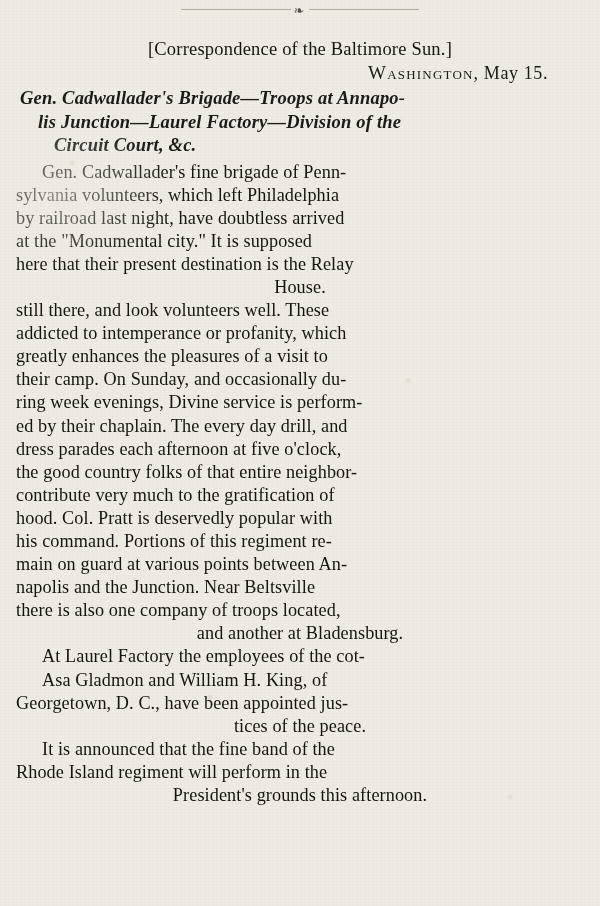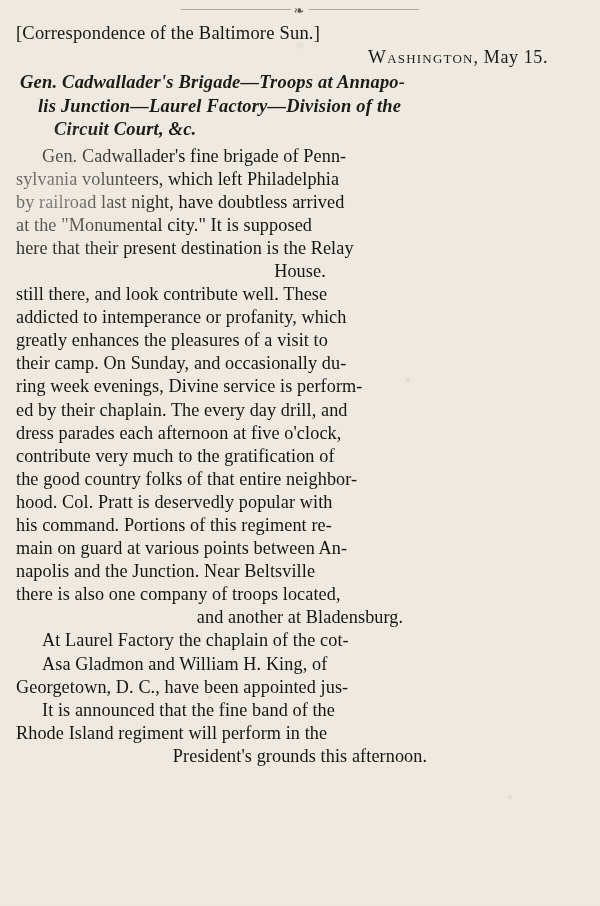--- a/index.html
+++ b/index.html
@@ -51,26 +51,26 @@
   }
   .ornament .rule {
     display: inline-block;
     width: 110px;
     border-top: 1px solid #5a5247;
     vertical-align: 5px;
     margin: 0 3px;
     opacity: 0.5;
   }
   .source-line {
-    text-align: left;
+    text-align: center;
     font-size: 18.5px;
     line-height: 22px;
     letter-spacing: 0.2px;
     color: #17150f;
-    margin-top: 2px;
+    margin-top: 18px;
   }
   .dateline {
     text-align: right;
     font-size: 18px;
     line-height: 24px;
     letter-spacing: 0.6px;
     padding-right: 36px;
     margin-top: 1px;
   }
   .dateline .smallcaps {
@@ -150,44 +150,45 @@
     <div class="para">
       <span class="line indent">Gen. Cadwallader's fine brigade of Penn-</span>
       <span class="line">sylvania volunteers, which left Philadelphia</span>
       <span class="line">by railroad last night, have doubtless arrived</span>
       <span class="line">at the "Monumental city."  It is supposed</span>
       <span class="line">here that their present destination is the Relay</span>
       <span class="line last">House.</span>
     </div>
 
     <div class="para">
-      <span class="line">still there, and look contribute well.  These</span>
+      <span class="line">still there, and look volunteers well.  These</span>
       <span class="line">addicted to intemperance or profanity, which</span>
       <span class="line">greatly enhances the pleasures of a visit to</span>
       <span class="line">their camp.  On Sunday, and occasionally du-</span>
       <span class="line">ring week evenings, Divine service is perform-</span>
       <span class="line">ed by their chaplain.  The every day drill, and</span>
       <span class="line">dress parades each afternoon at five o'clock,</span>
+      <span class="line">the good country folks of that entire neighbor-</span>
       <span class="line">contribute very much to the gratification of</span>
-      <span class="line">the good country folks of that entire neighbor-</span>
       <span class="line">hood.  Col. Pratt is deservedly popular with</span>
       <span class="line">his command.  Portions of this regiment re-</span>
       <span class="line">main on guard at various points between An-</span>
       <span class="line">napolis and the Junction.  Near Beltsville</span>
       <span class="line">there is also one company of troops located,</span>
       <span class="line last">and another at Bladensburg.</span>
     </div>
 
     <div class="para">
-      <span class="line indent">At Laurel Factory the chaplain of the cot-</span>
+      <span class="line indent">At Laurel Factory the employees of the cot-</span>
     </div>
 
     <div class="para">
       <span class="line indent">Asa Gladmon and William H. King, of</span>
       <span class="line">Georgetown, D. C., have been appointed jus-</span>
+      <span class="line last">tices of the peace.</span>
     </div>
 
     <div class="para">
       <span class="line indent">It is announced that the fine band of the</span>
       <span class="line">Rhode Island regiment will perform in the</span>
       <span class="line last">President's grounds this afternoon.</span>
     </div>
 
   </div>
 

